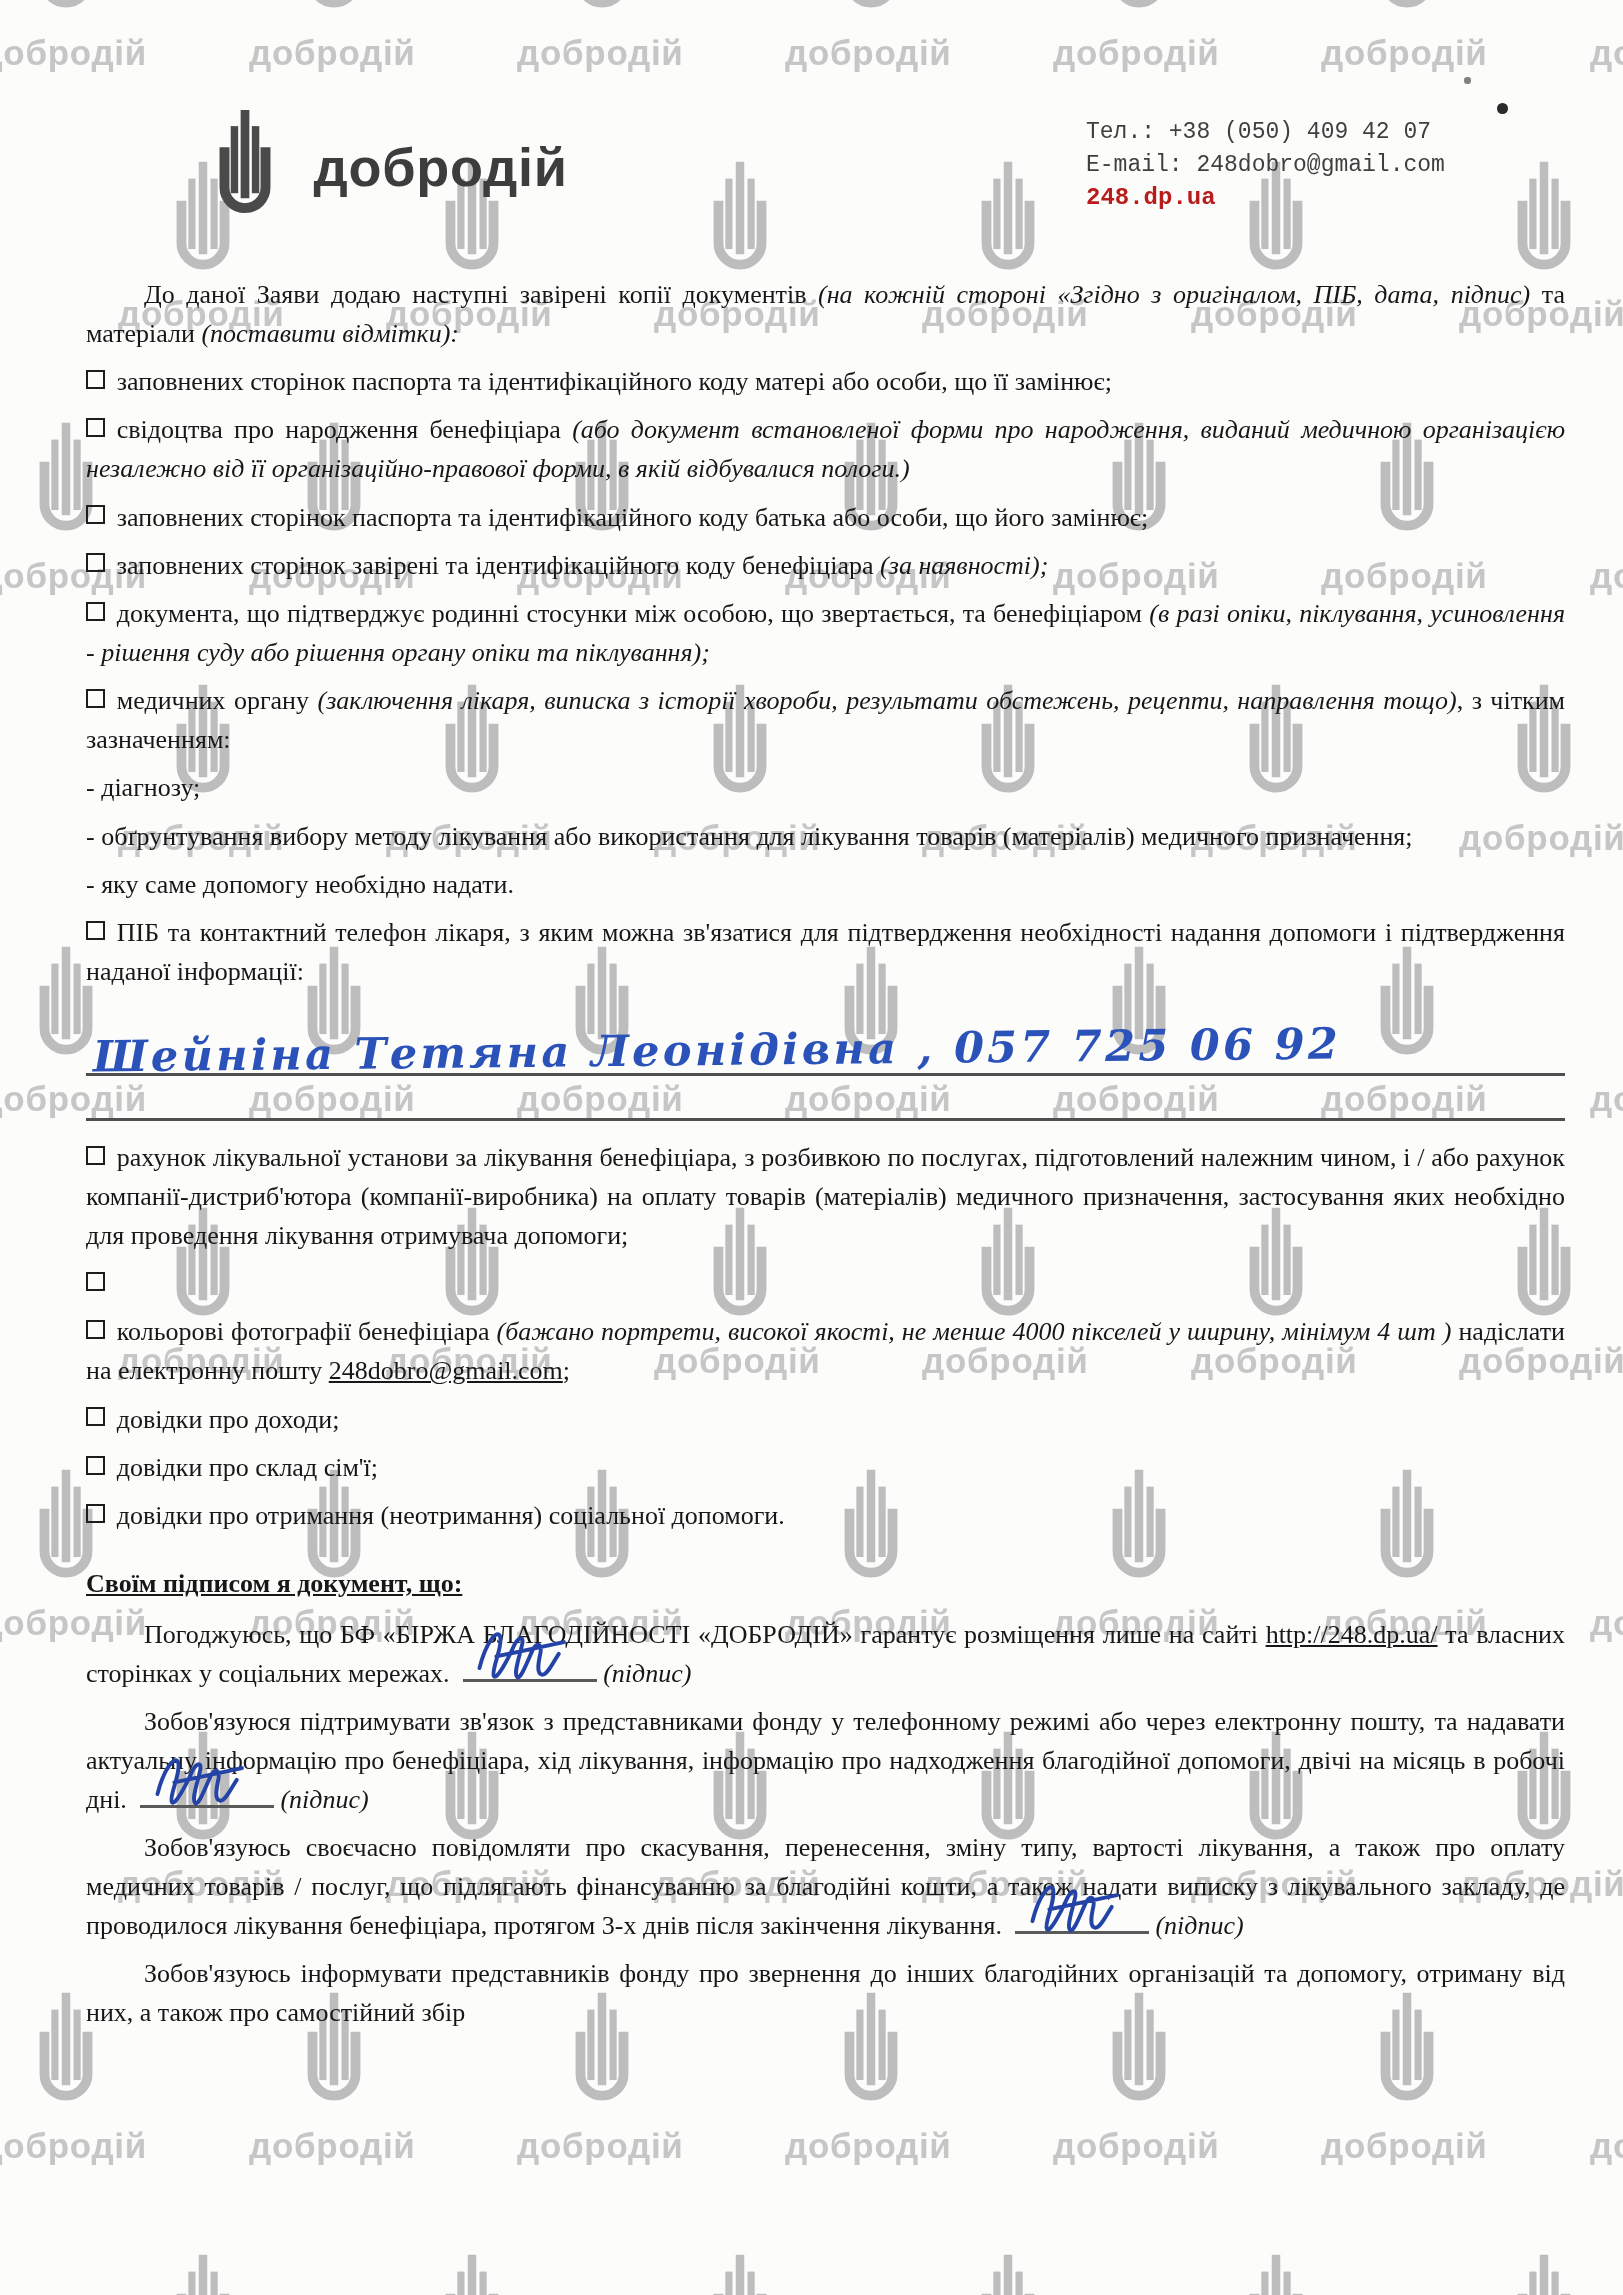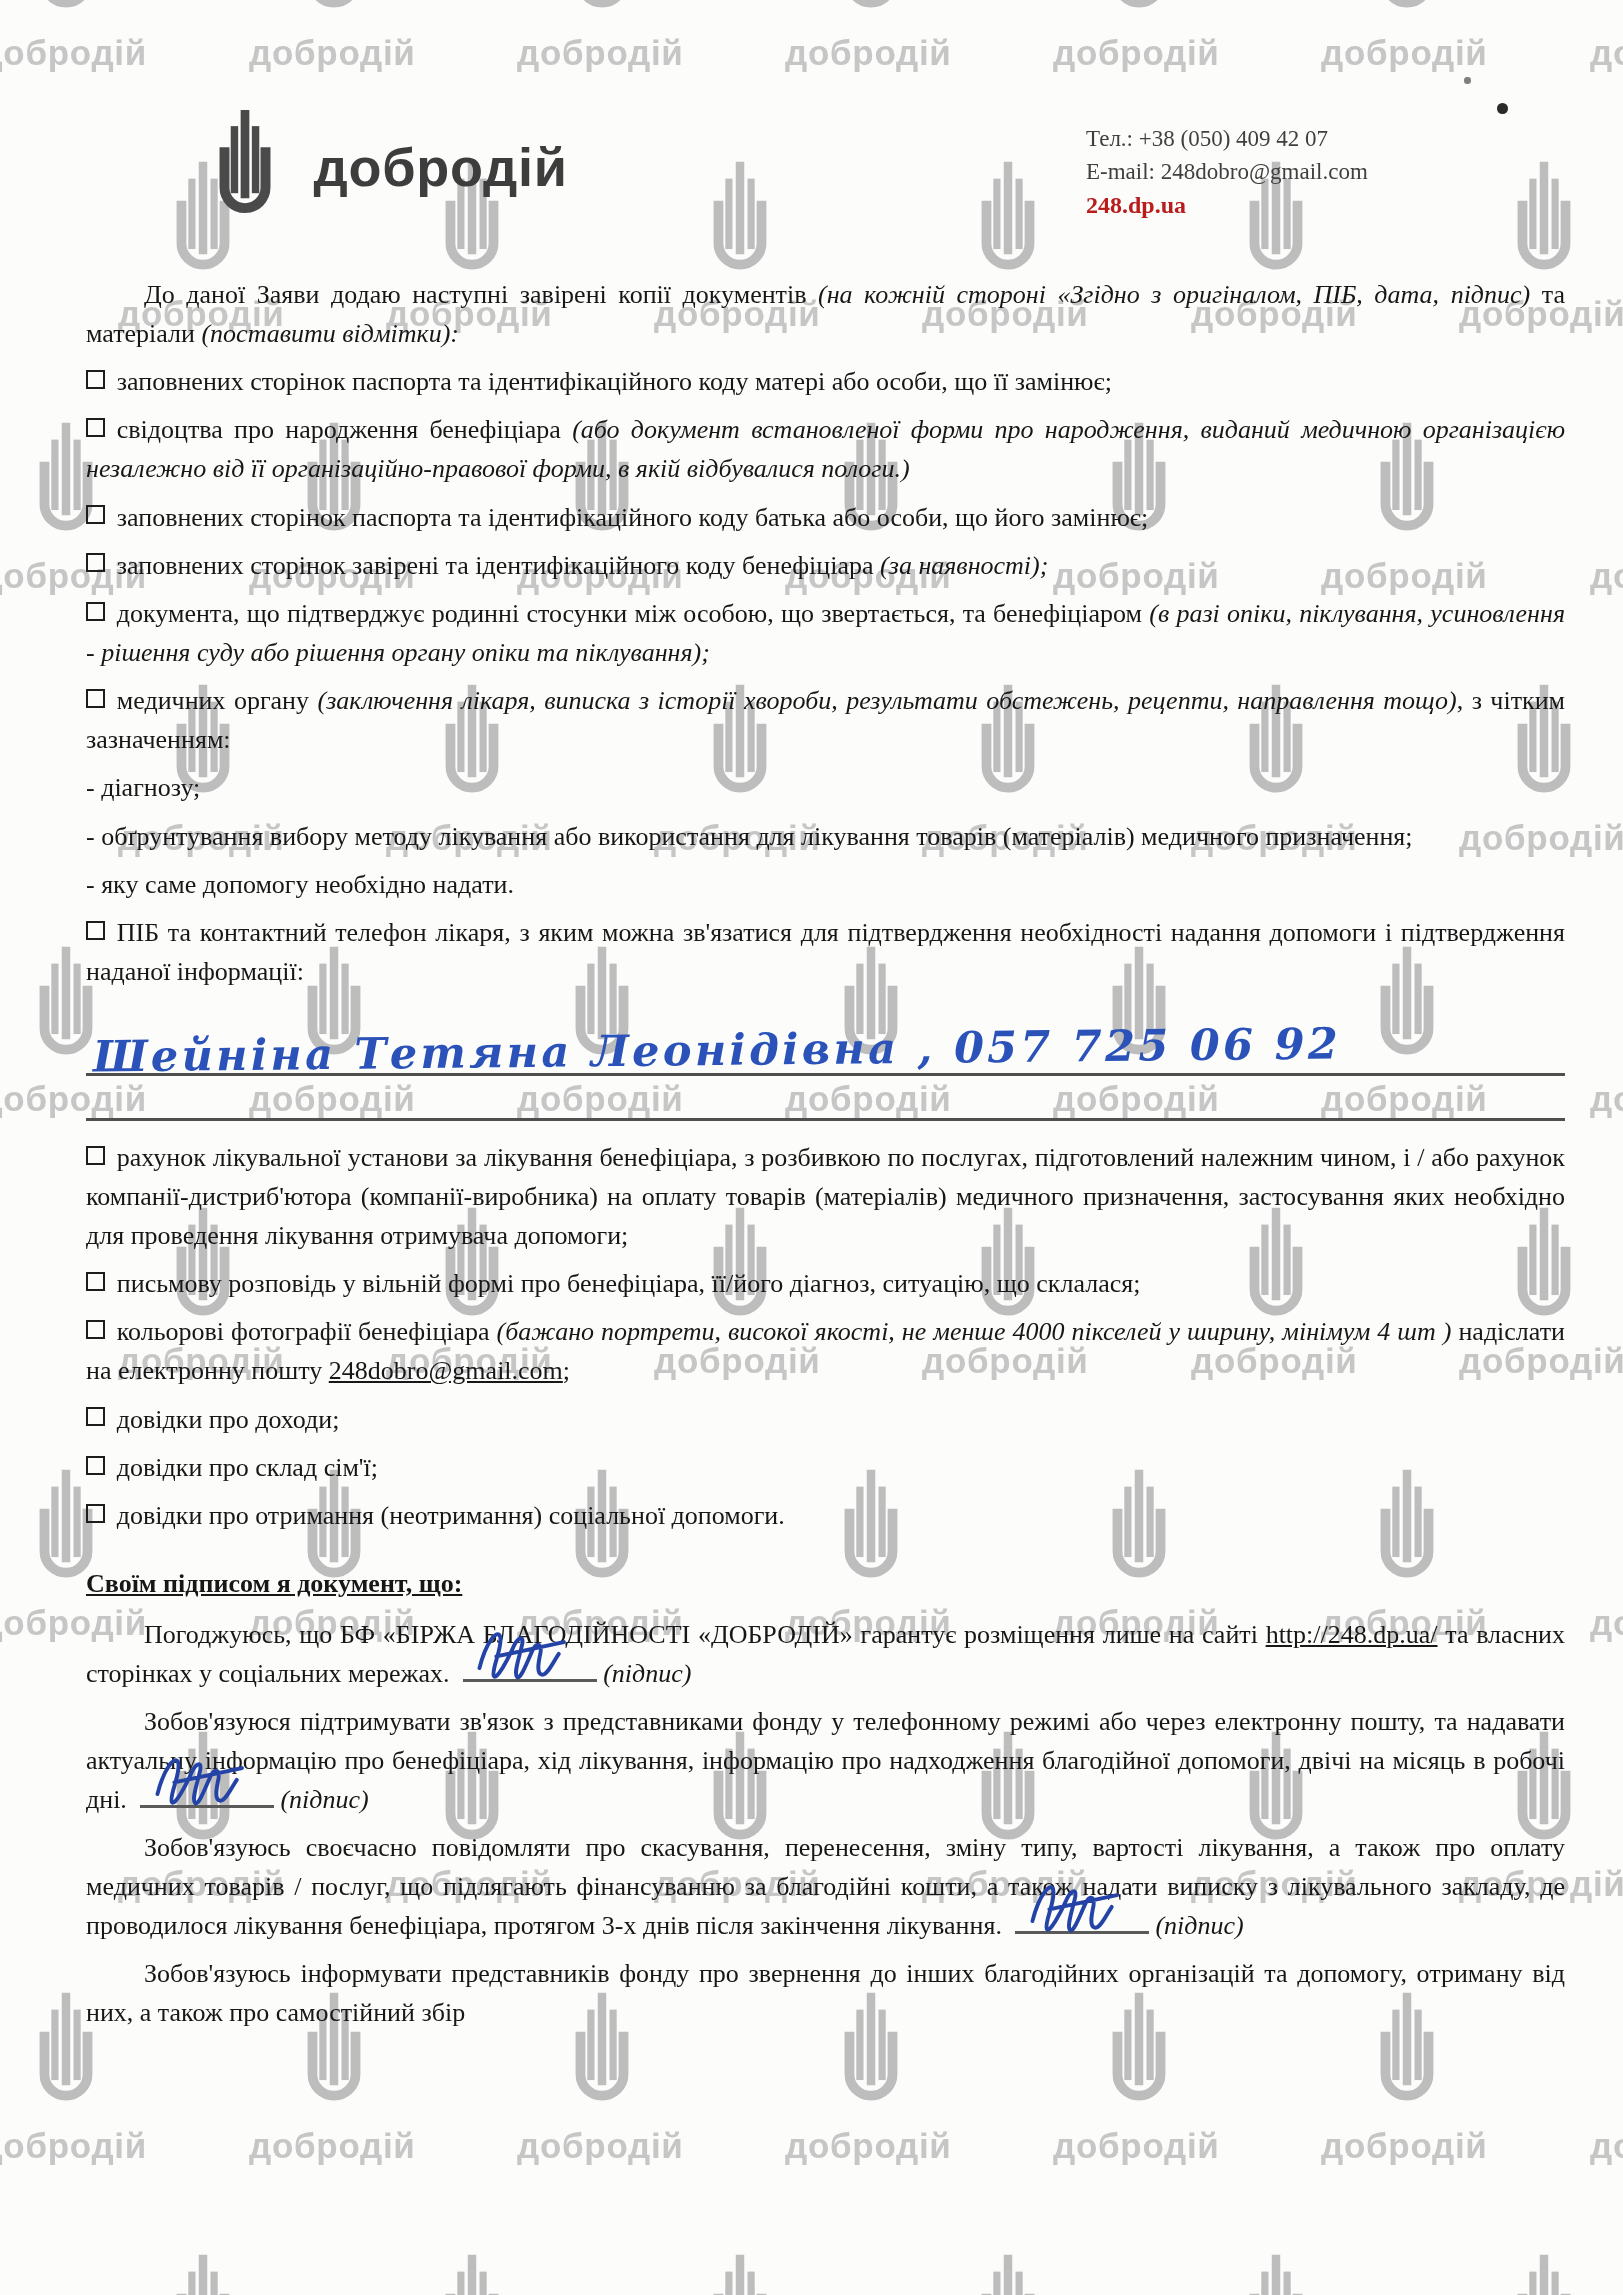--- a/index.html
+++ b/index.html
@@ -8,21 +8,21 @@
   
   #wm-layer{position:absolute;inset:0;z-index:1;pointer-events:none;}
   .wm-word{position:absolute;font-family:"Liberation Sans",sans-serif;font-weight:bold;
            font-size:35px;color:#c6c6c6;white-space:nowrap;letter-spacing:0.7px;}
   .wm-icon{position:absolute;width:60px;height:130px;}
   
   .logo{position:absolute;left:196px;top:105px;display:flex;align-items:center;gap:19.6px;z-index:2;}
   .logo-hand{width:98px;height:123px;}
   .logo-text{font-family:"Liberation Sans",sans-serif;font-weight:bold;font-size:54px;
              color:#3d3d3d;letter-spacing:0.7px;}
-  .contacts{position:absolute;left:1086px;top:123px;z-index:2;font-family:Liberation Serif, serif;
+  .contacts{position:absolute;left:1086px;top:116px;z-index:2;font-family:Liberation Mono, monospace;
             font-size:23px;color:#3f3f3f;line-height:1.42;}
   .contacts .site{font-weight:bold;font-size:24px;color:#b91c1c;}
   .speck{position:absolute;background:#2b2b2b;border-radius:50%;z-index:2;}
   
   .content{position:absolute;left:86px;width:1479px;top:275px;z-index:2;
            font-size:26px;line-height:1.5;text-align:justify;}
   .content p{margin:0 0 9.2px 0;}
   .ind{text-indent:58px;}
   .it{font-style:italic;}
   .lnk{text-decoration:underline;color:#171717;}
@@ -653,21 +653,21 @@
     <div class="hw-line">
       <span class="handwrite">Шейніна Тетяна Леонідівна , 057 725 06 92</span>
     </div>
     <div class="rule2"></div>
 
     <p>
       <span class="box"></span><span>рахунок лікувальної установи за лікування бенефіціара, з розбивкою по послугах, підготовлений належним чином, і / або рахунок компанії-дистриб'ютора (компанії-виробника) на оплату товарів (матеріалів) медичного призначення, застосування яких необхідно для проведення лікування отримувача допомоги;</span>
     </p>
 
     <p>
-      <span class="box"></span><span>письмову розповідь у вільній формі про бенефіціара, її/його діагноз, ситуацію, що склалася;</span>
+      <span class="box"></span>
     </p>
 
     <p>
       <span class="box"></span><span>кольорові фотографії бенефіціара </span><span class="it">(бажано портрети, високої якості, не менше 4000 пікселей у ширину, мінімум 4 шт ) </span><span>надіслати на електронну пошту </span><span class="lnk">248dobro@gmail.com</span><span>;</span>
     </p>
 
     <p class="wide">
       <span class="box"></span><span>довідки про доходи;</span>
     </p>
 

